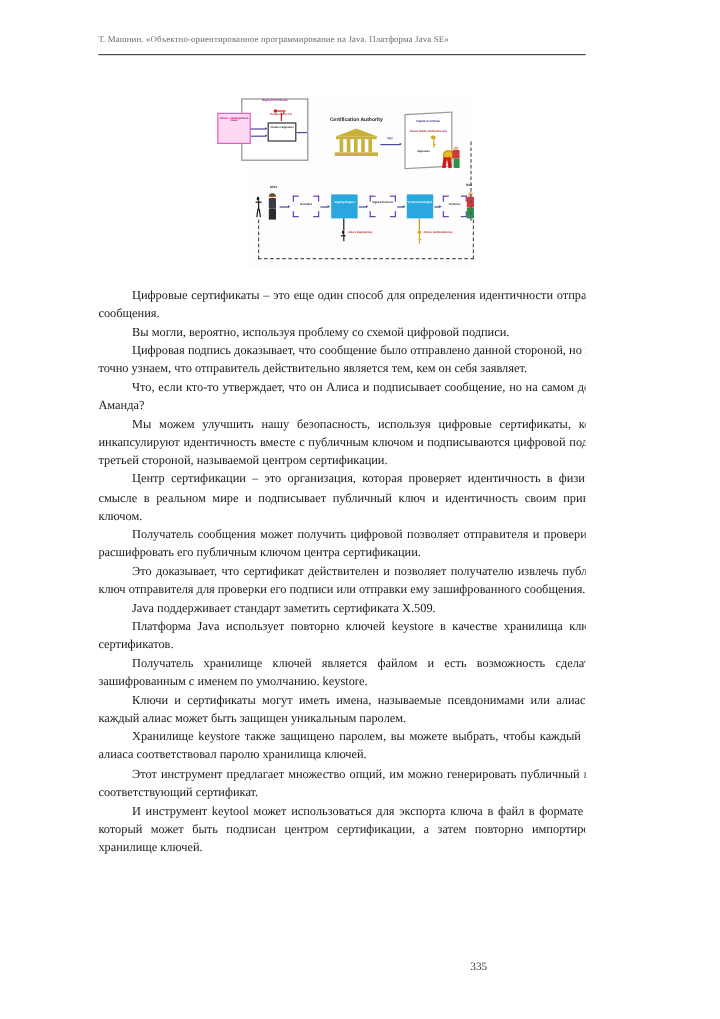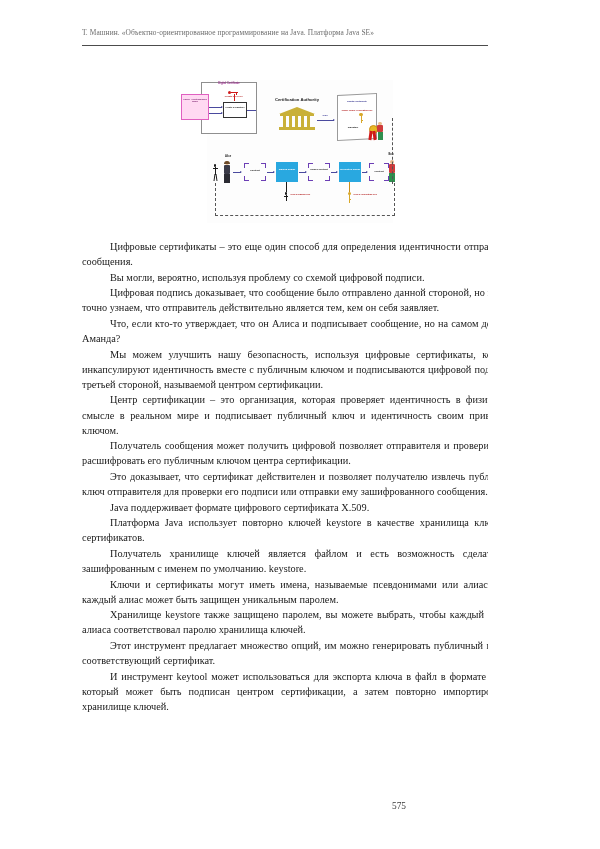--- a/index.html
+++ b/index.html
@@ -281,25 +281,25 @@
     </div>
 
     <p class="para">Цифровые сертификаты – это еще один способ для определения идентичности отправителя сообщения.</p>
     <p class="para">Вы могли, вероятно, используя проблему со схемой цифровой подписи.</p>
     <p class="para">Цифровая подпись доказывает, что сообщение было отправлено данной стороной, но как мы точно узнаем, что отправитель действительно является тем, кем он себя заявляет.</p>
     <p class="para">Что, если кто-то утверждает, что он Алиса и подписывает сообщение, но на самом деле это Аманда?</p>
     <p class="para">Мы можем улучшить нашу безопасность, используя цифровые сертификаты, которые инкапсулируют идентичность вместе с публичным ключом и подписываются цифровой подписью третьей стороной, называемой центром сертификации.</p>
     <p class="para">Центр сертификации – это организация, которая проверяет идентичность в физическом смысле в реальном мире и подписывает публичный ключ и идентичность своим приватным ключом.</p>
     <p class="para">Получатель сообщения может получить цифровой позволяет отправителя и проверить или расшифровать его публичным ключом центра сертификации.</p>
     <p class="para">Это доказывает, что сертификат действителен и позволяет получателю извлечь публичный ключ отправителя для проверки его подписи или отправки ему зашифрованного сообщения.</p>
-    <p class="para">Java поддерживает формате цифрового сертификата X.509.</p>
+    <p class="para">Java поддерживает стандарт заметить сертификата X.509.</p>
     <p class="para">Платформа Java использует повторно ключей keystore в качестве хранилища ключей и сертификатов.</p>
     <p class="para">Получатель хранилище ключей является файлом и есть возможность сделать его зашифрованным с именем по умолчанию. keystore.</p>
     <p class="para">Ключи и сертификаты могут иметь имена, называемые псевдонимами или алиасами, и каждый алиас может быть защищен уникальным паролем.</p>
     <p class="para">Хранилище keystore также защищено паролем, вы можете выбрать, чтобы каждый пароль алиаса соответствовал паролю хранилища ключей.</p>
     <p class="para">Этот инструмент предлагает множество опций, им можно генерировать публичный ключ и соответствующий сертификат.</p>
     <p class="para">И инструмент keytool может использоваться для экспорта ключа в файл в формате X.509, который может быть подписан центром сертификации, а затем повторно импортирован в хранилище ключей.</p>
 
   </div>
 
-  <div class="page-number">575</div>
+  <div class="page-number">335</div>
 
 </div>
 
 </body></html>

